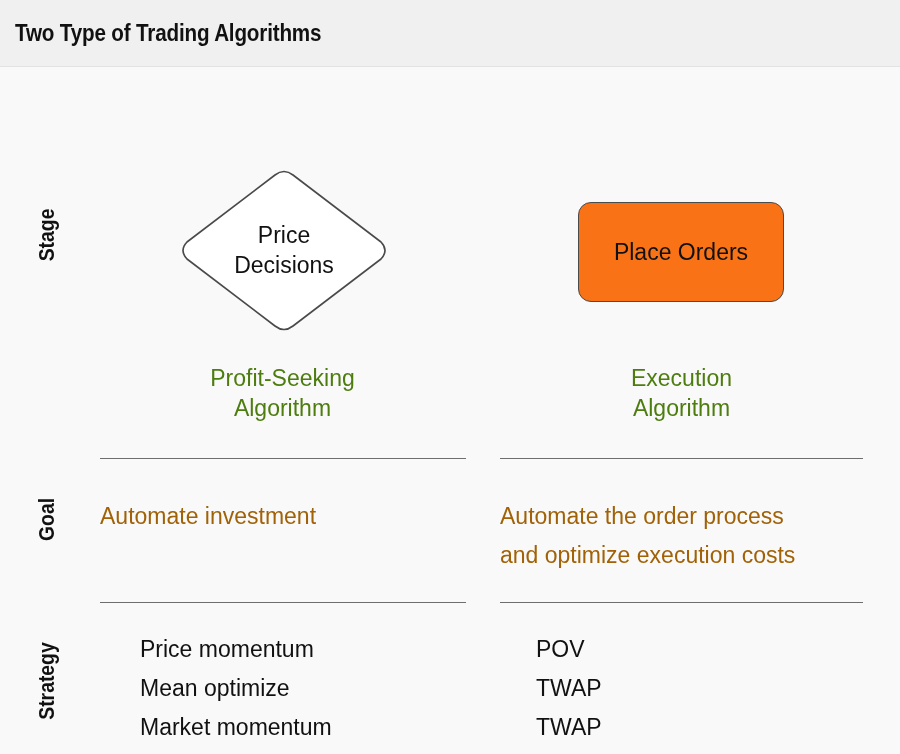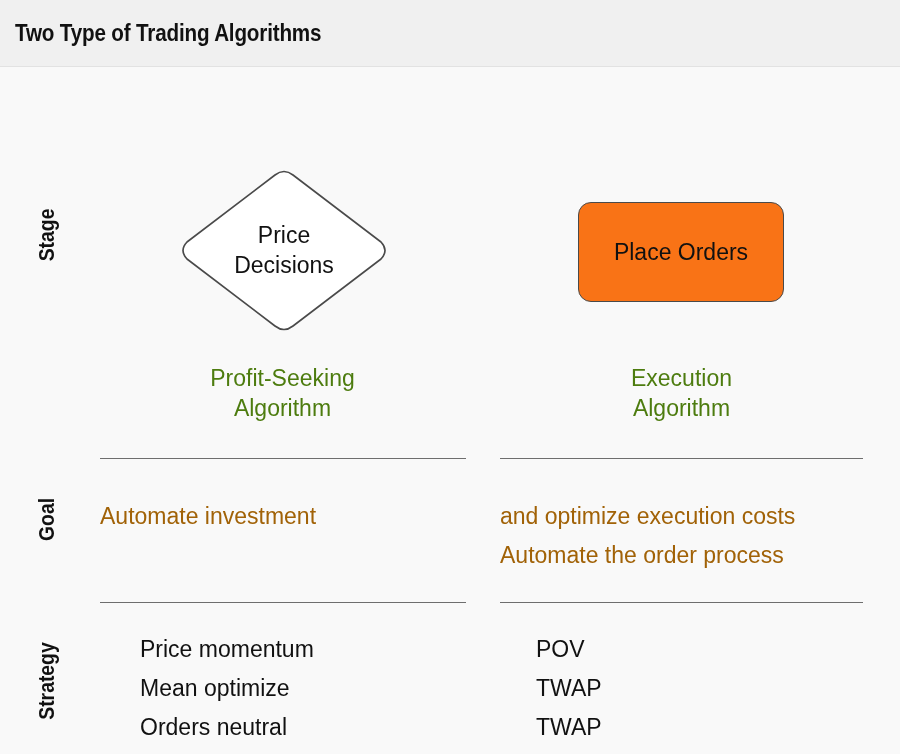--- a/index.html
+++ b/index.html
@@ -194,31 +194,31 @@
     <span class="ln">Algorithm</span>
   </div>
 
   <div class="divider div-a-left"></div>
   <div class="divider div-a-right"></div>
 
   <div class="goal-text goal-left">
     <span class="ln">Automate investment</span>
   </div>
   <div class="goal-text goal-right">
+    <span class="ln">Automate the order process</span>
     <span class="ln">and optimize execution costs</span>
-    <span class="ln">Automate the order process</span>
   </div>
 
   <div class="divider div-b-left"></div>
   <div class="divider div-b-right"></div>
 
   <ul class="strategy-list strat-left">
     <li>Price momentum</li>
     <li>Mean optimize</li>
-    <li>Orders neutral</li>
+    <li>Market momentum</li>
     <li>Smart beta</li>
   </ul>
   <ul class="strategy-list strat-right">
     <li>POV</li>
     <li>TWAP</li>
     <li>TWAP</li>
   </ul>
 
 </div>
 

